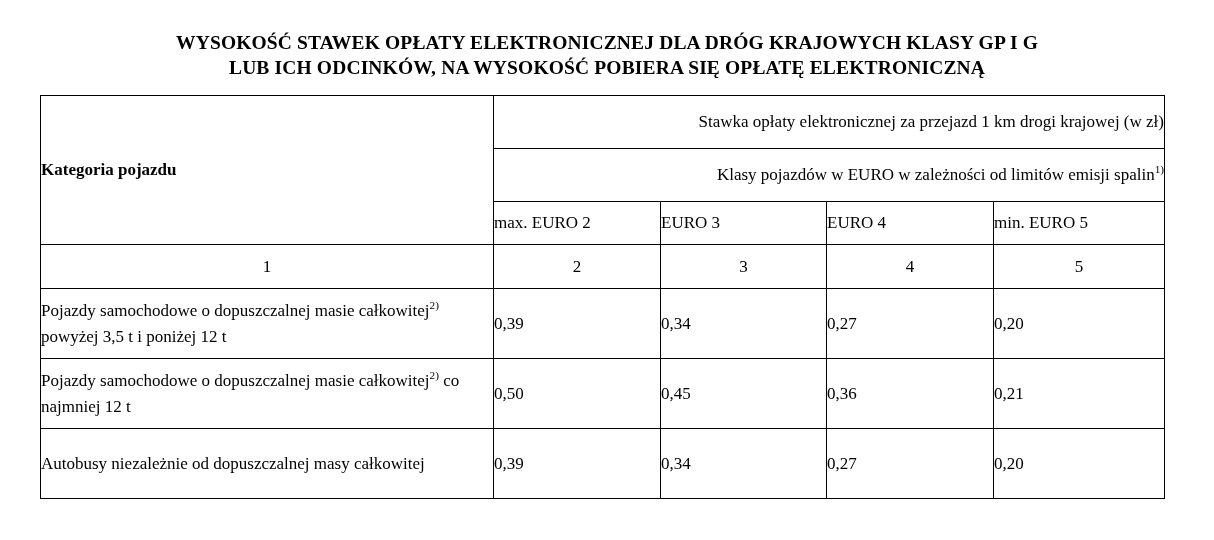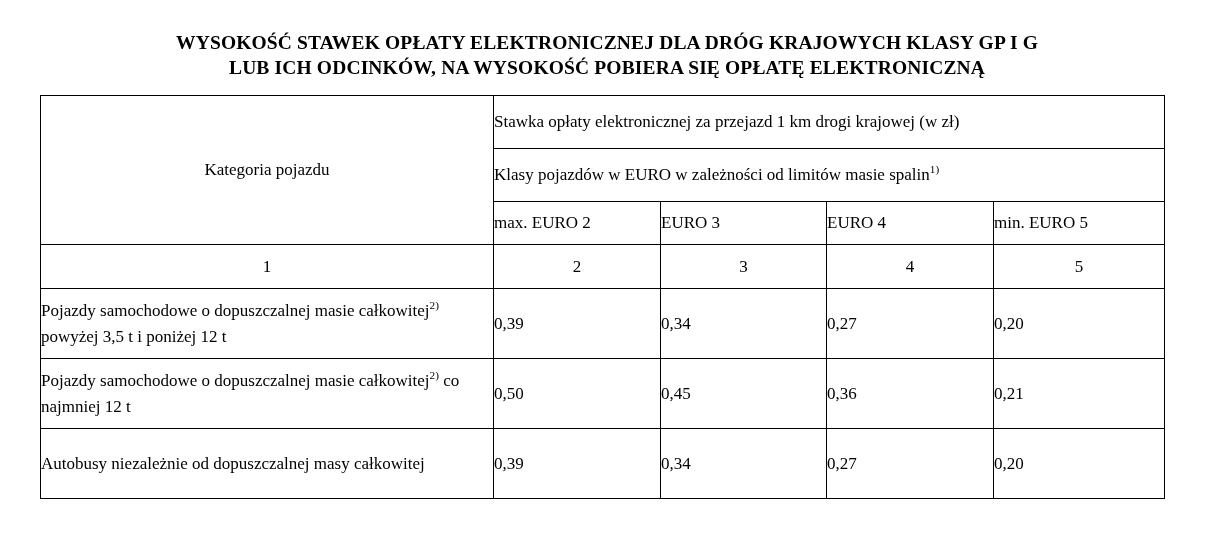--- a/index.html
+++ b/index.html
@@ -57,30 +57,31 @@
   .col-cat   { width: 453px; }
   .col-euro  { width: 167px; }
   .col-euro3 { width: 166px; }
   .col-euro4 { width: 167px; }
   .col-euro5 { width: 171px; }
 
   .cell-pad    { padding: 6px 10px; }
 
   .h-span {
     height: 52px;
-    text-align: left;
+    text-align: right;
     font-size: 17px;
   }
   .h-euro {
     height: 42px;
     font-size: 17px;
   }
   .h-cat {
-    text-align: center;
+    text-align: left;
     font-size: 17px;
+    font-weight: bold;
   }
   .num-row td {
     height: 43px;
     text-align: center;
     font-size: 17px;
   }
   .data-label {
     text-align: left;
     padding: 7px 4px 7px 10px;
     line-height: 26px;
@@ -117,21 +118,21 @@
       <col class="col-euro5">
     </colgroup>
     <tbody>
       <tr>
         <td class="h-cat cell-pad" rowspan="3">Kategoria pojazdu</td>
         <td class="h-span cell-pad" colspan="4">Stawka opłaty elektronicznej za przejazd 1 km drogi krajowej (w zł)</td>
       </tr>
 
       <tr>
         <td class="h-span cell-pad" colspan="4">
-          <span>Klasy pojazdów w EURO w zależności od limitów masie spalin</span><sup>1)</sup>
+          <span>Klasy pojazdów w EURO w zależności od limitów emisji spalin</span><sup>1)</sup>
         </td>
       </tr>
 
       <tr>
         <td class="h-euro cell-pad">max. EURO 2</td>
         <td class="h-euro cell-pad">EURO 3</td>
         <td class="h-euro cell-pad">EURO 4</td>
         <td class="h-euro cell-pad">min. EURO 5</td>
       </tr>
 

